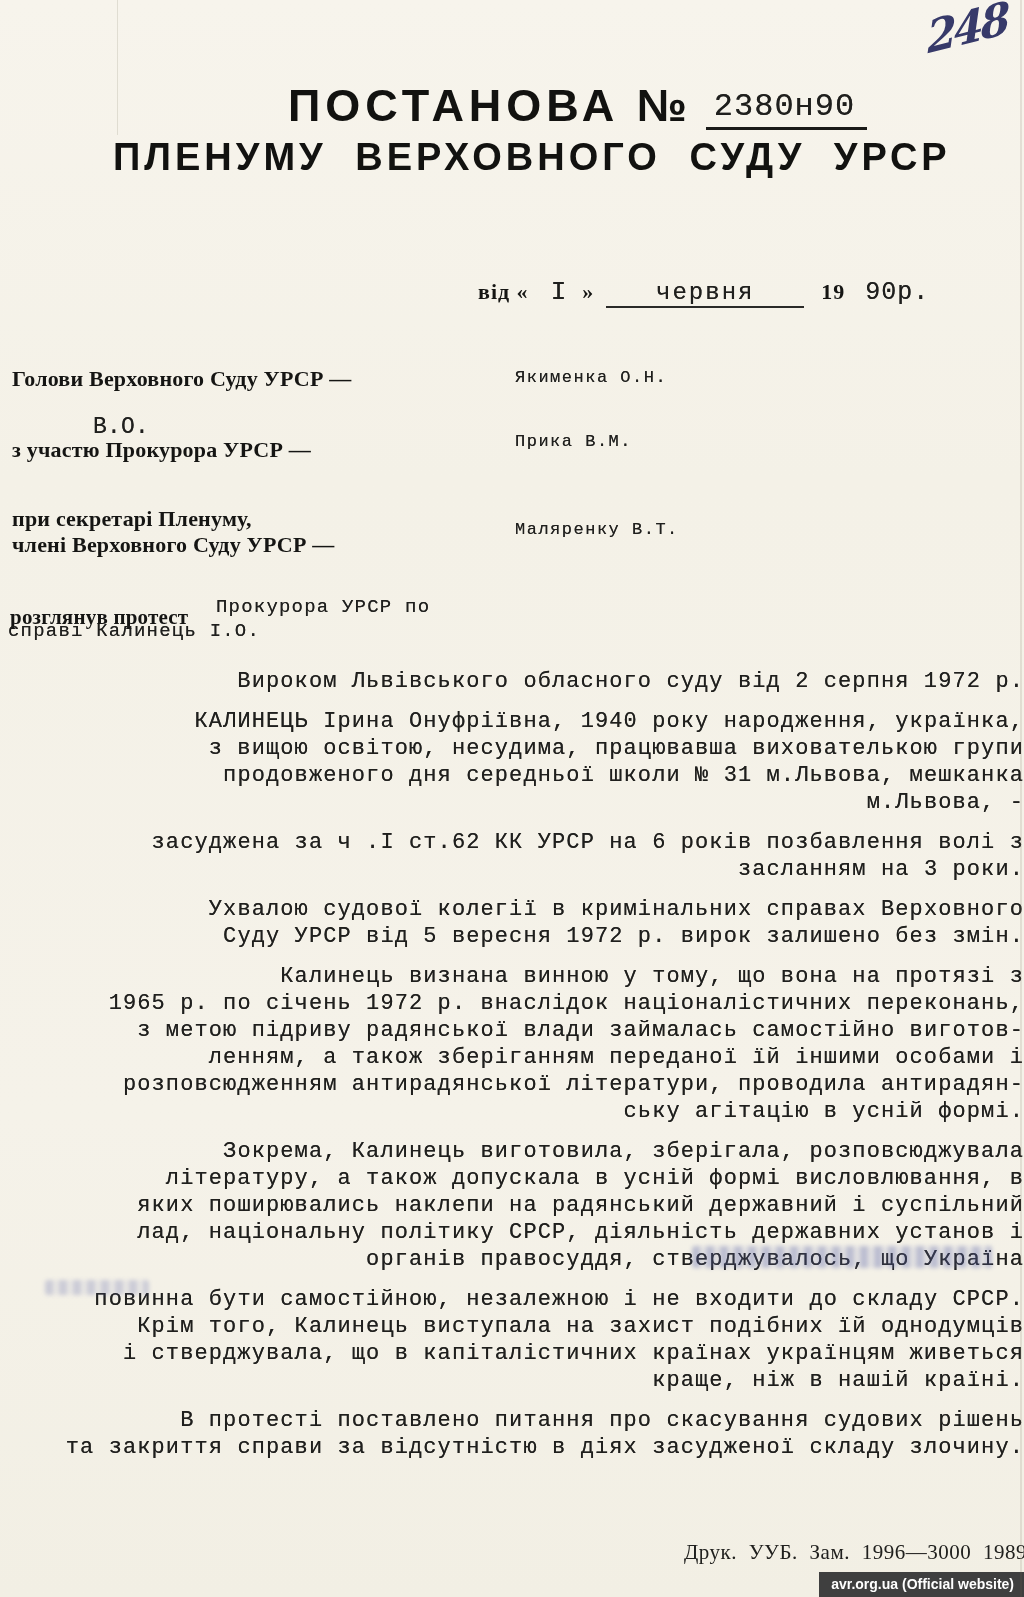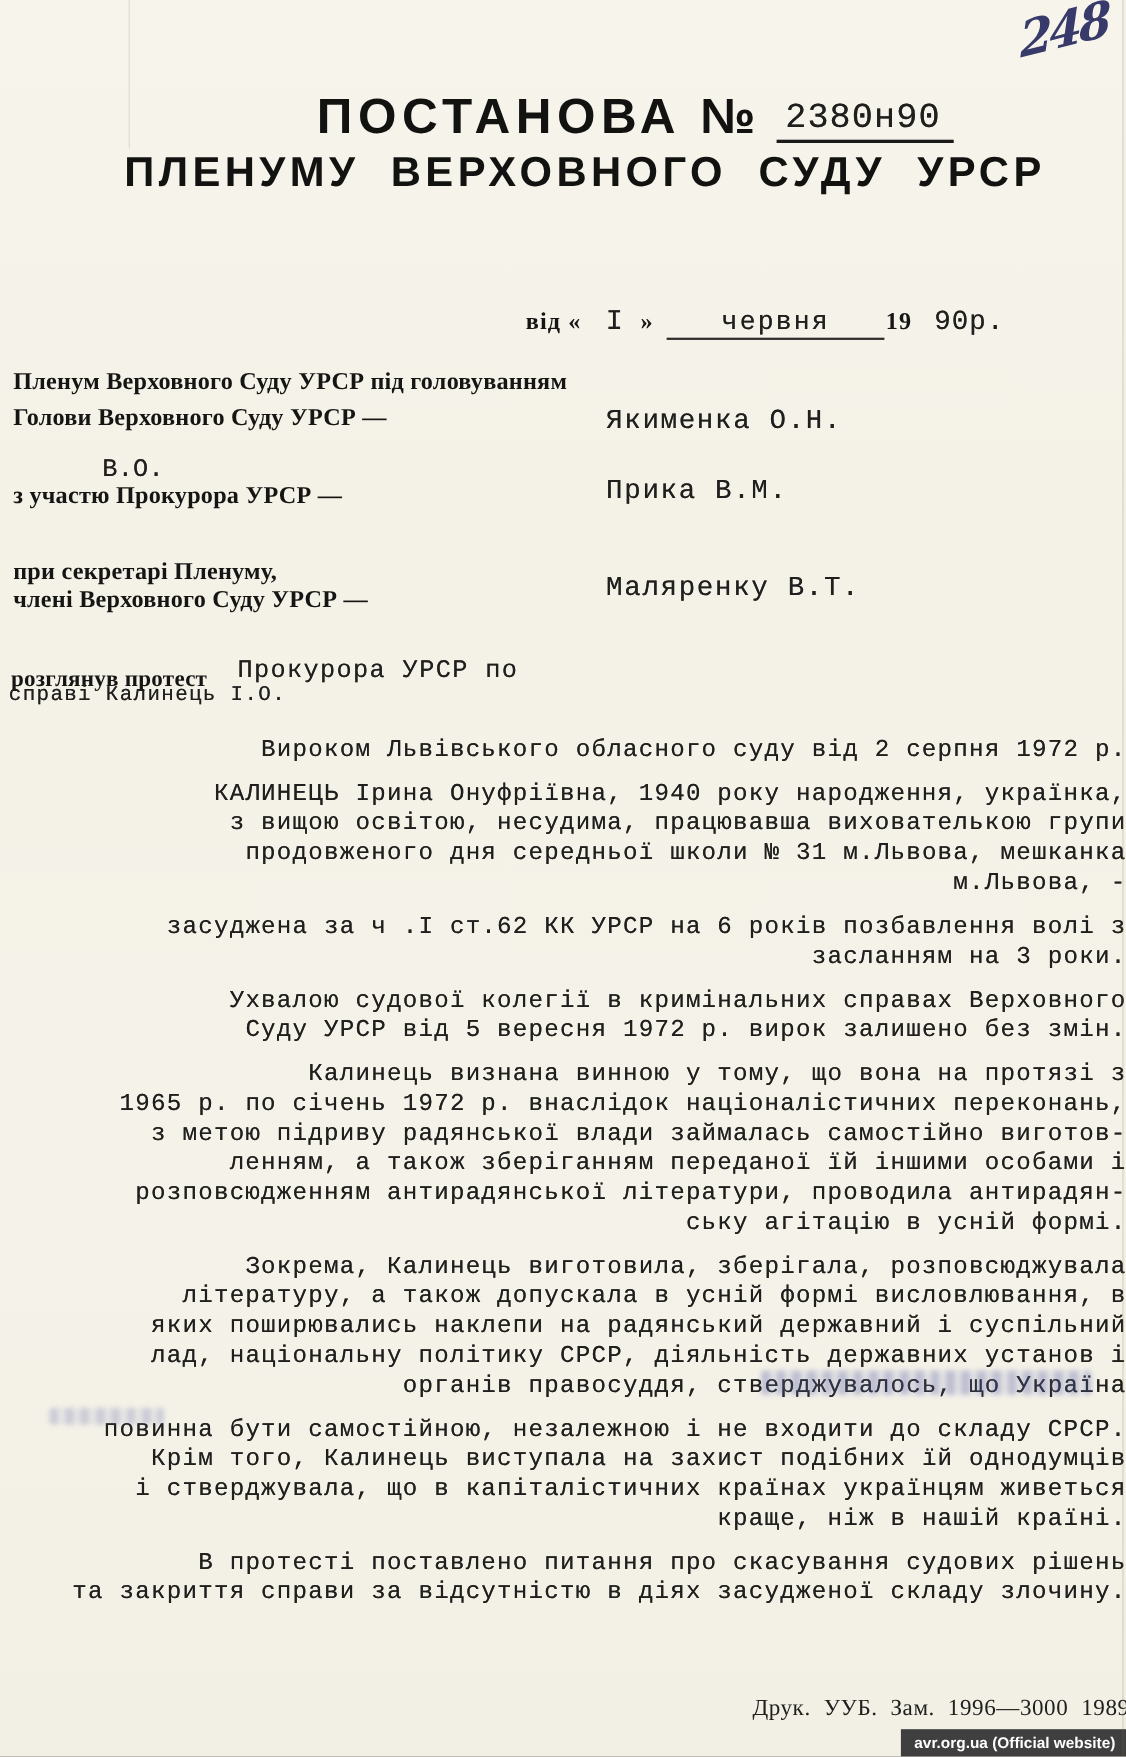--- a/index.html
+++ b/index.html
@@ -49,37 +49,37 @@
   }
 
   .date-line{position:absolute;left:478px;top:243px;white-space:nowrap;font-size:22px;}
   .date-line .print{font-size:22px;letter-spacing:1px;}
   .date-day{font-size:26px;margin:0 16px 0 22px;}
   .month-underline{
     display:inline-block;width:198px;text-align:center;
     border-bottom:2px solid #2a2a28;margin-left:12px;margin-top:36px;
   }
   .month-underline .typed{font-size:24px;letter-spacing:2px;}
-  .date-19{margin-left:1px;font-family:Liberation Serif, serif;}
+  .date-19{margin-left:17px;font-family:Liberation Serif, serif;}
   .date-year{font-size:25px;margin-left:20px;letter-spacing:1px;}
 
   .lbl{position:absolute;font-size:22px;letter-spacing:.2px;white-space:nowrap;}
   .pos-intro{left:12px;top:334px;}
   .pos-row1-label{left:12px;top:366px;}
   .pos-row2-prefix{left:93px;top:414px;font-size:23px;}
   .pos-row2-label{left:12px;top:437px;}
   .pos-row3-label1{left:12px;top:506px;}
   .pos-row3-label2{left:12px;top:532px;}
-  .name{position:absolute;left:515px;font-size:25px;letter-spacing:1.5px;white-space:nowrap;margin-left:36px;}
+  .name{position:absolute;left:515px;font-size:17px;letter-spacing:1.5px;white-space:nowrap;}
   .pos-name1{top:368px;}
   .pos-name2{top:432px;}
   .pos-name3{top:520px;}
 
   .pos-protest-print{left:10px;top:605px;font-size:21px;}
-  .pos-protest-typed1{position:absolute;left:216px;top:596px;font-size:23px;letter-spacing:1.2px;white-space:nowrap;}
+  .pos-protest-typed1{position:absolute;left:216px;top:596px;font-size:19px;letter-spacing:1.2px;white-space:nowrap;}
   .pos-protest-typed2{position:absolute;left:8px;top:620px;font-size:19px;letter-spacing:1.2px;white-space:nowrap;}
 
   .doc-body{position:absolute;left:45px;top:668px;width:979px;text-align:right;}
   .doc-body p{
     margin:0 0 13px 0;
     font-size:22px;line-height:27px;letter-spacing:1.1px;
     white-space:pre;
   }
   .indent-block{margin-left:37px !important;}
 
@@ -120,21 +120,20 @@
 
   <div class="title-line1">
     <span class="print-sans title-label">ПОСТАНОВА №</span><span class="typed title-number">2380н90</span>
   </div>
   <div class="title-line2 print-sans">ПЛЕНУМУ ВЕРХОВНОГО СУДУ УРСР</div>
 
   <div class="date-line">
     <span class="print">від «</span><span class="typed date-day">І</span><span class="print">»</span><span class="month-underline"><span class="typed">червня</span></span><span class="print date-19">19</span><span class="typed date-year">90р.</span>
   </div>
 
-  <div class="print lbl pos-intro">Пленум Верховного Суду УРСР під головуванням</div>
 
   <div class="print lbl pos-row1-label">Голови Верховного Суду УРСР —</div>
   <div class="typed name pos-name1">Якименка О.Н.</div>
 
   <div class="typed lbl pos-row2-prefix">В.О.</div>
   <div class="print lbl pos-row2-label">з участю Прокурора УРСР —</div>
   <div class="typed name pos-name2">Прика В.М.</div>
 
   <div class="print lbl pos-row3-label1">при секретарі Пленуму,</div>
   <div class="print lbl pos-row3-label2">члені Верховного Суду УРСР —</div>

